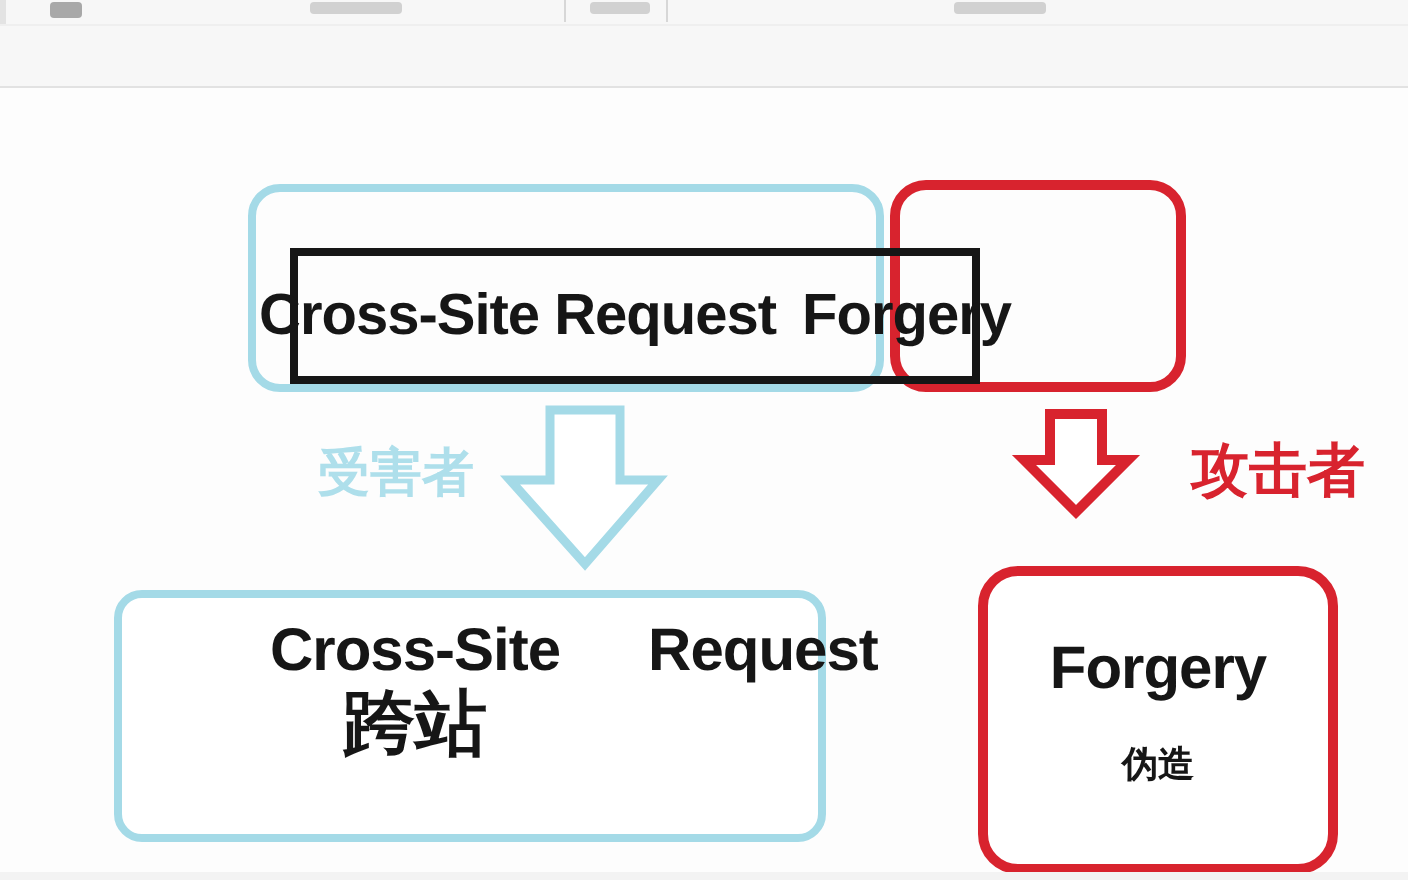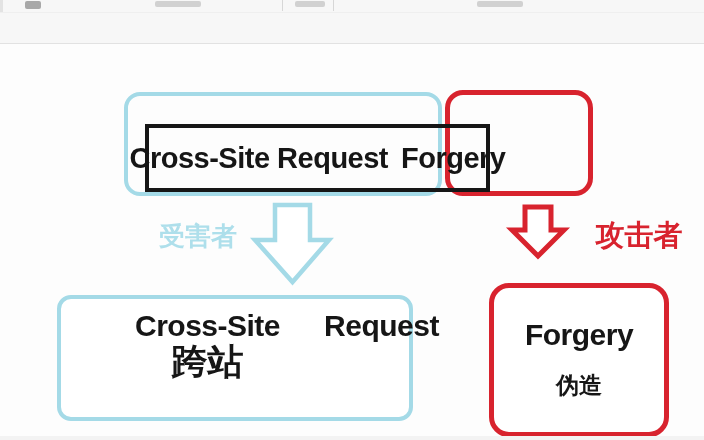--- a/index.html
+++ b/index.html
@@ -67,21 +67,21 @@
   .word-en{font-size:30px;font-weight:bold;color:var(--ink);letter-spacing:-0.5px;line-height:1.1;white-space:nowrap;}
   .word-zh{font-size:36px;font-weight:bold;color:var(--ink);line-height:1.1;white-space:nowrap;}
 
   .right-box{
     left:489px;top:239px;width:180px;height:154px;
     border:5px solid var(--red);border-radius:20px;background:#ffffff;
     display:flex;flex-direction:column;align-items:center;
     padding-top:30px;gap:22px;
   }
   .right-box .word-en{font-size:30px;}
-  .right-box .word-zh{font-size:23px;text-align:right;}
+  .right-box .word-zh{font-size:18px;text-align:right;}
 
   .bottom-strip{
     position:absolute;left:0;bottom:0;width:704px;height:4px;background:#f3f3f3;
   }
 </style>
 </head>
 <body>
 
 <div class="screen">
 

